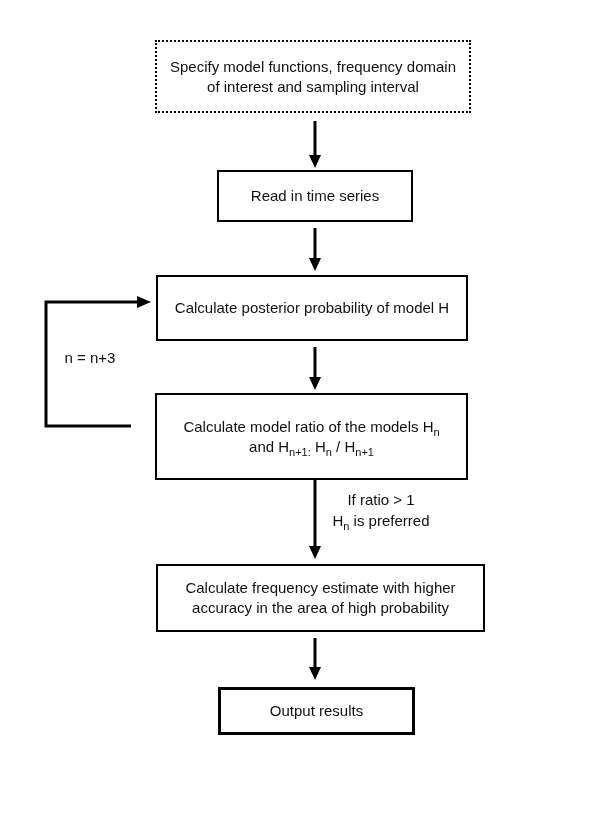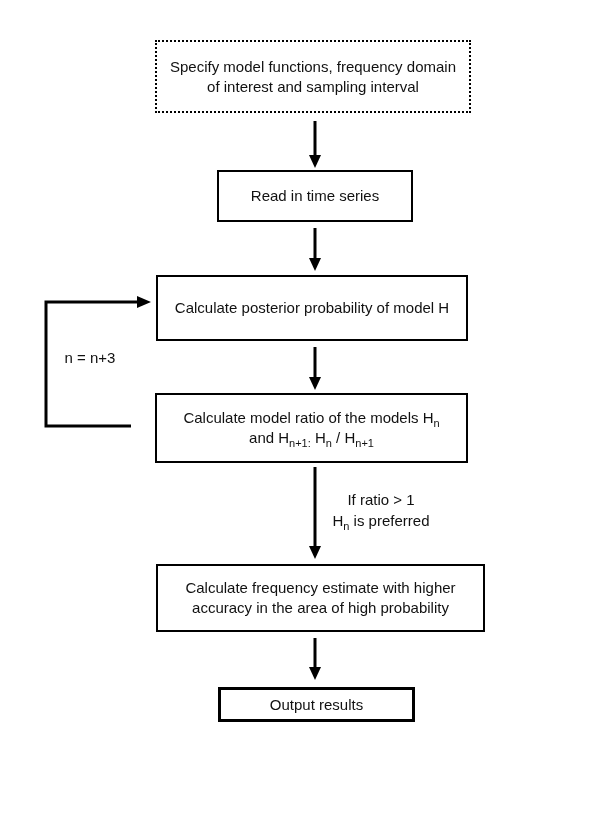--- a/index.html
+++ b/index.html
@@ -68,31 +68,31 @@
     </div>
 
   <div class="node" style="left:217px; top:170px; width:196px; height:52px;">
       <div><span>Read in time series</span></div>
     </div>
 
   <div class="node" style="left:156px; top:275px; width:312px; height:66px;">
       <div><span>Calculate posterior probability of model H</span></div>
     </div>
 
-  <div class="node" style="left:155px; top:393px; width:313px; height:70px;">
+  <div class="node" style="left:155px; top:393px; width:313px; height:87px;">
       <div><span>Calculate model ratio of the models H</span><sub>n</sub></div>
       <div><span>and H</span><sub>n+1:</sub><span> H</span><sub>n</sub><span> / H</span><sub>n+1</sub></div>
     </div>
 
   <div class="node" style="left:156px; top:564px; width:329px; height:68px;">
       <div><span>Calculate frequency estimate with higher</span></div>
       <div><span>accuracy in the area of high probability</span></div>
     </div>
 
-  <div class="node bold" style="left:218px; top:687px; width:197px; height:35px;">
+  <div class="node bold" style="left:218px; top:687px; width:197px; height:48px;">
       <div><span>Output results</span></div>
     </div>
 
   <div class="edge-label" style="left:38px; top:347px; width:104px;">
       <div><span>n = n+3</span></div>
     </div>
 
   <div class="edge-label" style="left:324px; top:489px; width:114px;">
       <div><span>If ratio &gt; 1</span></div>
       <div><span>H</span><sub>n</sub><span> is preferred</span></div>

